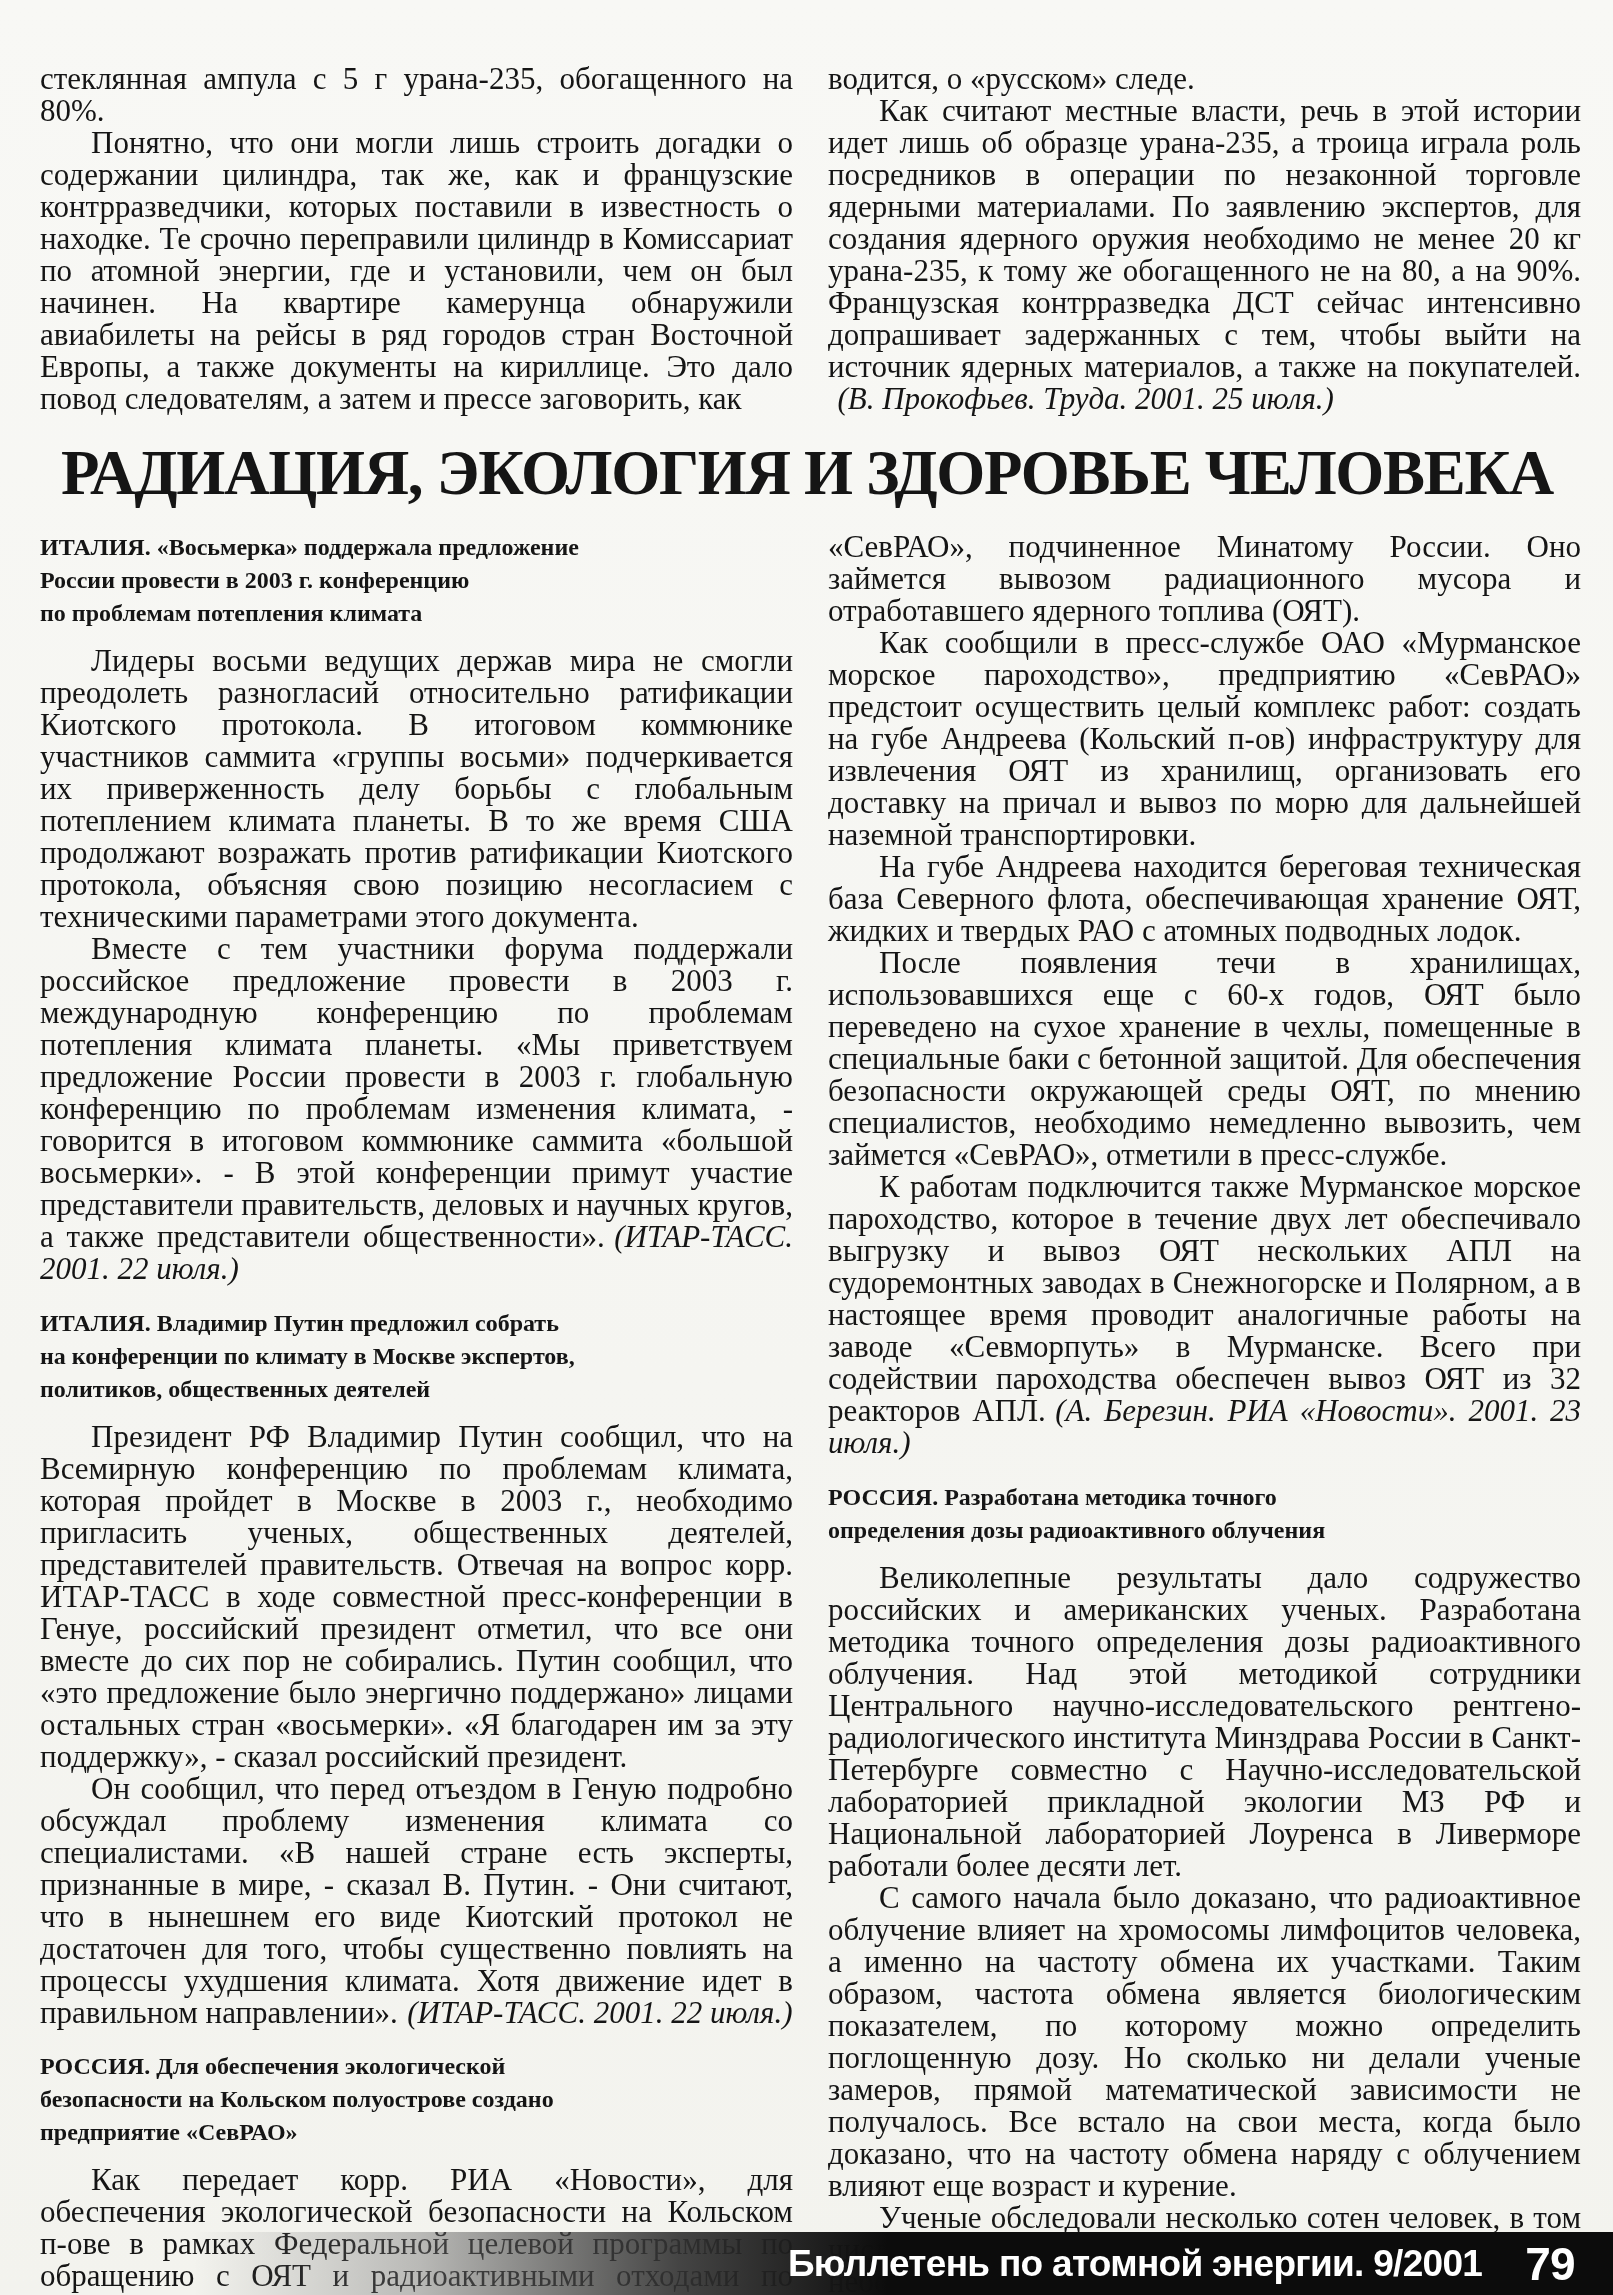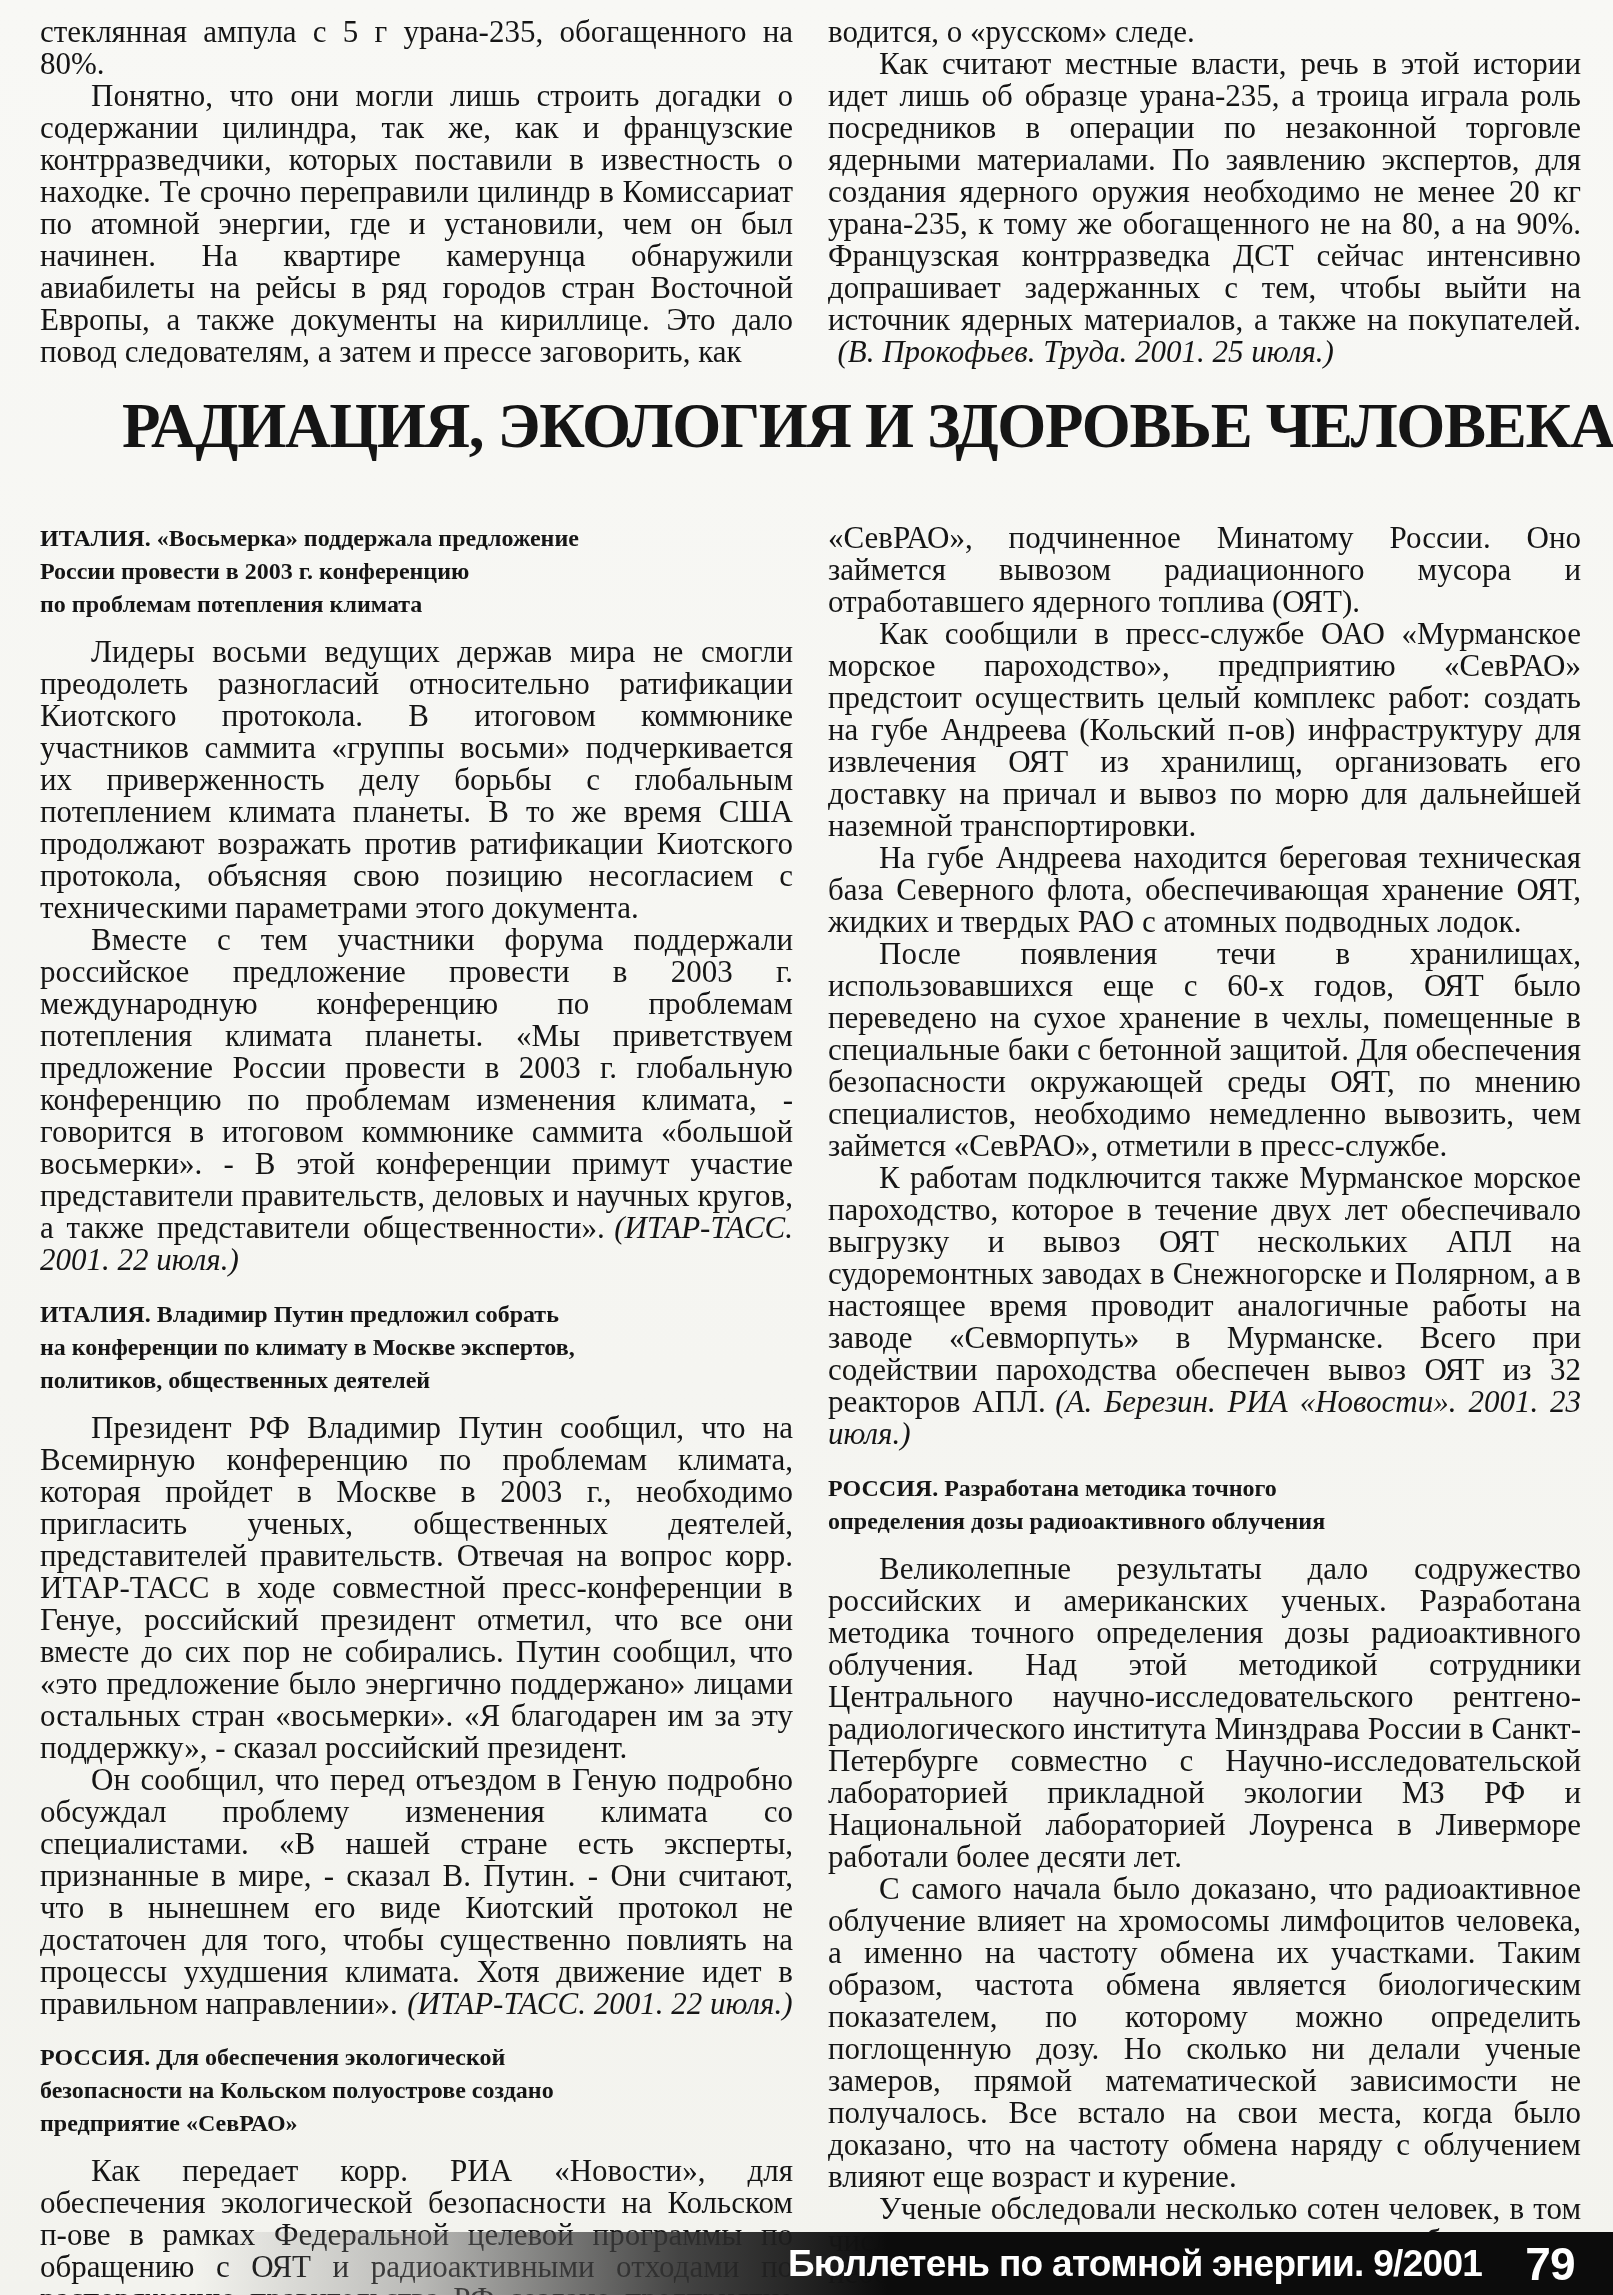--- a/index.html
+++ b/index.html
@@ -6,34 +6,34 @@
   .page {
     position: relative;
     width: 1614px;
     height: 2295px;
     background: linear-gradient(180deg, #f8f8f5 0%, #f5f5f1 60%, #f3f3ee 100%);
     color: #151515;
     font-family: "Liberation Serif", "DejaVu Serif", serif;
     overflow: hidden;
   }
   .row { display: flex; gap: 35px; padding: 0 32px 0 40px; }
-  .row.top { padding-top: 16px; }
+  .row.top { padding-top: 63px; }
   .col { width: 753px; }
   p {
     margin: 0;
     font-size: 31px;
     line-height: 32px;
     text-align: justify;
   }
   .ind { text-indent: 51px; }
   .jlast { text-align-last: justify; }
   .src { font-style: italic; margin-left: 9.4px; margin-top: 24px; }
   .section-title {
-    margin: 27px 0 64px;
-    text-align: right;
+    margin: 27px 0 26px;
+    text-align: center;
     font-size: 63px;
     line-height: 1.0;
     font-weight: bold;
     letter-spacing: -1.3px;
     white-space: nowrap;
   }
   h2.article-title {
     font-size: 24px;
     line-height: 33px;
     font-weight: bold;

